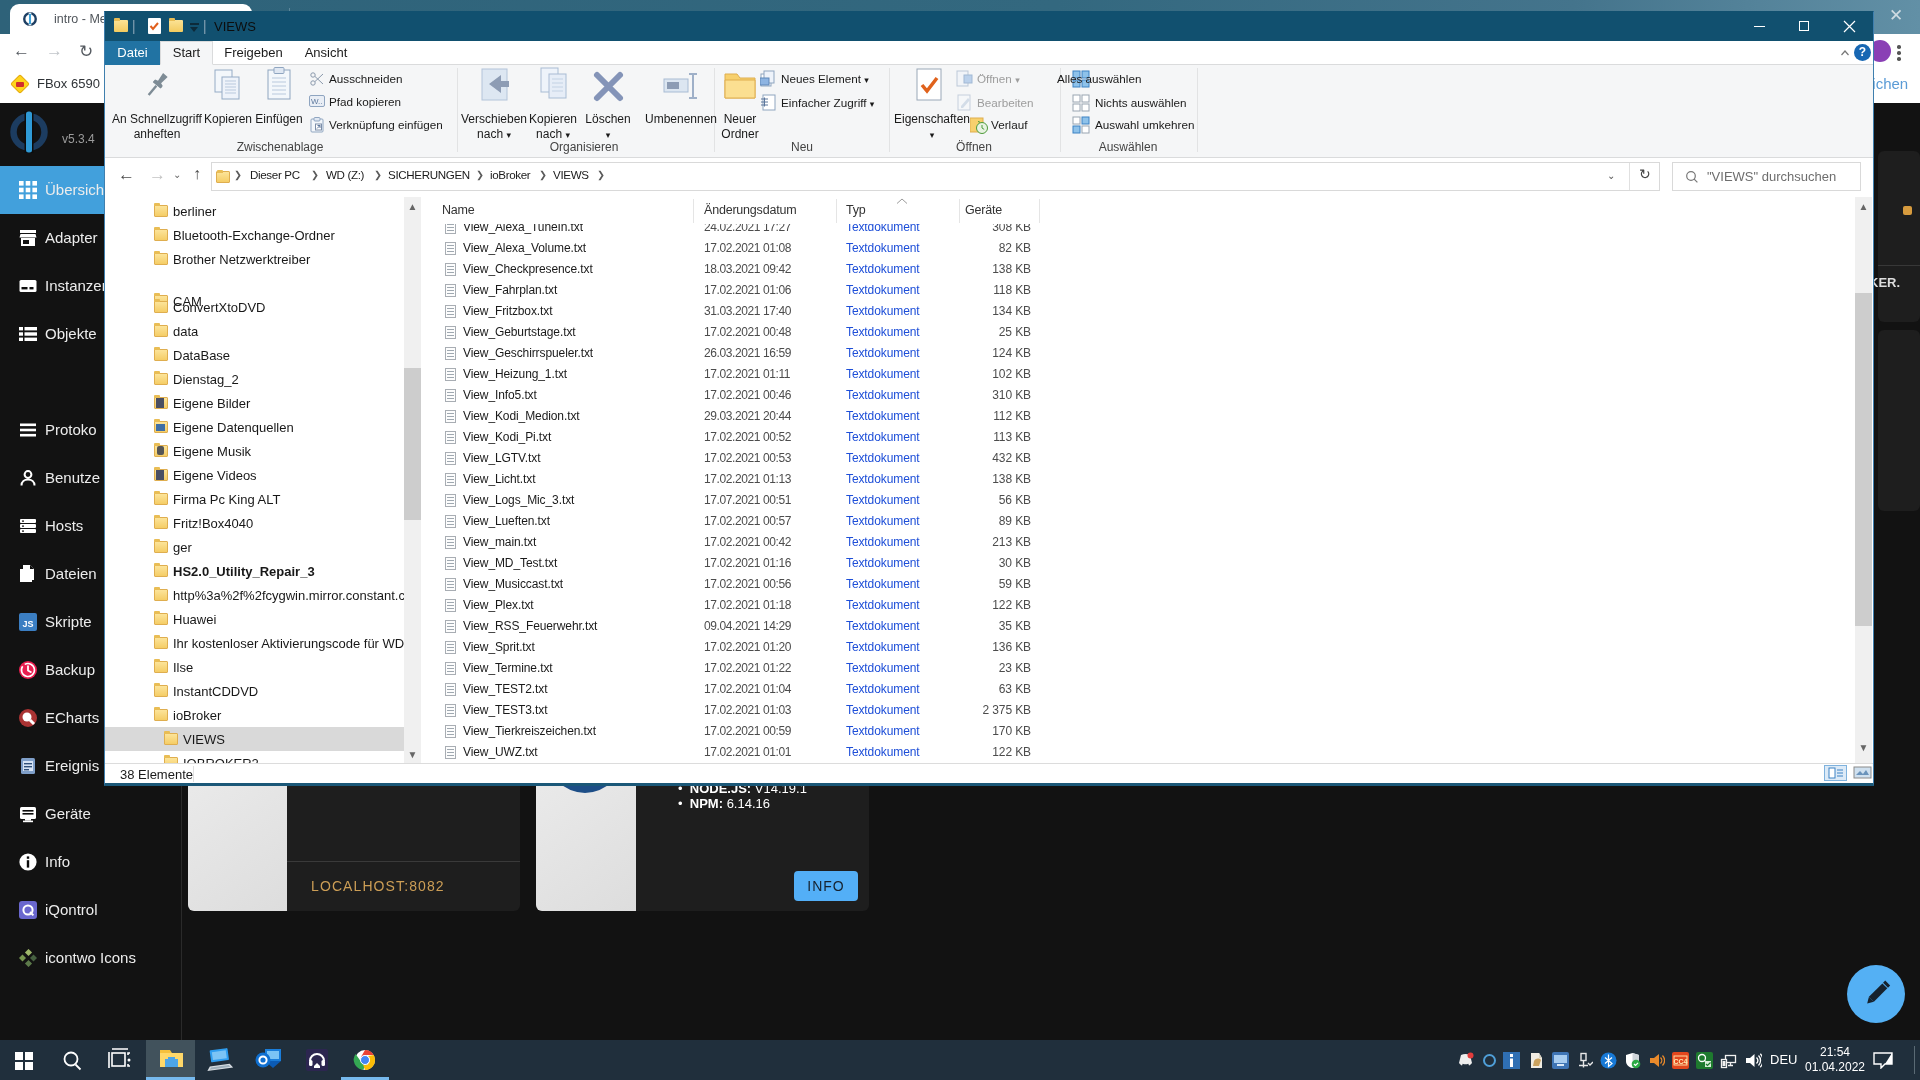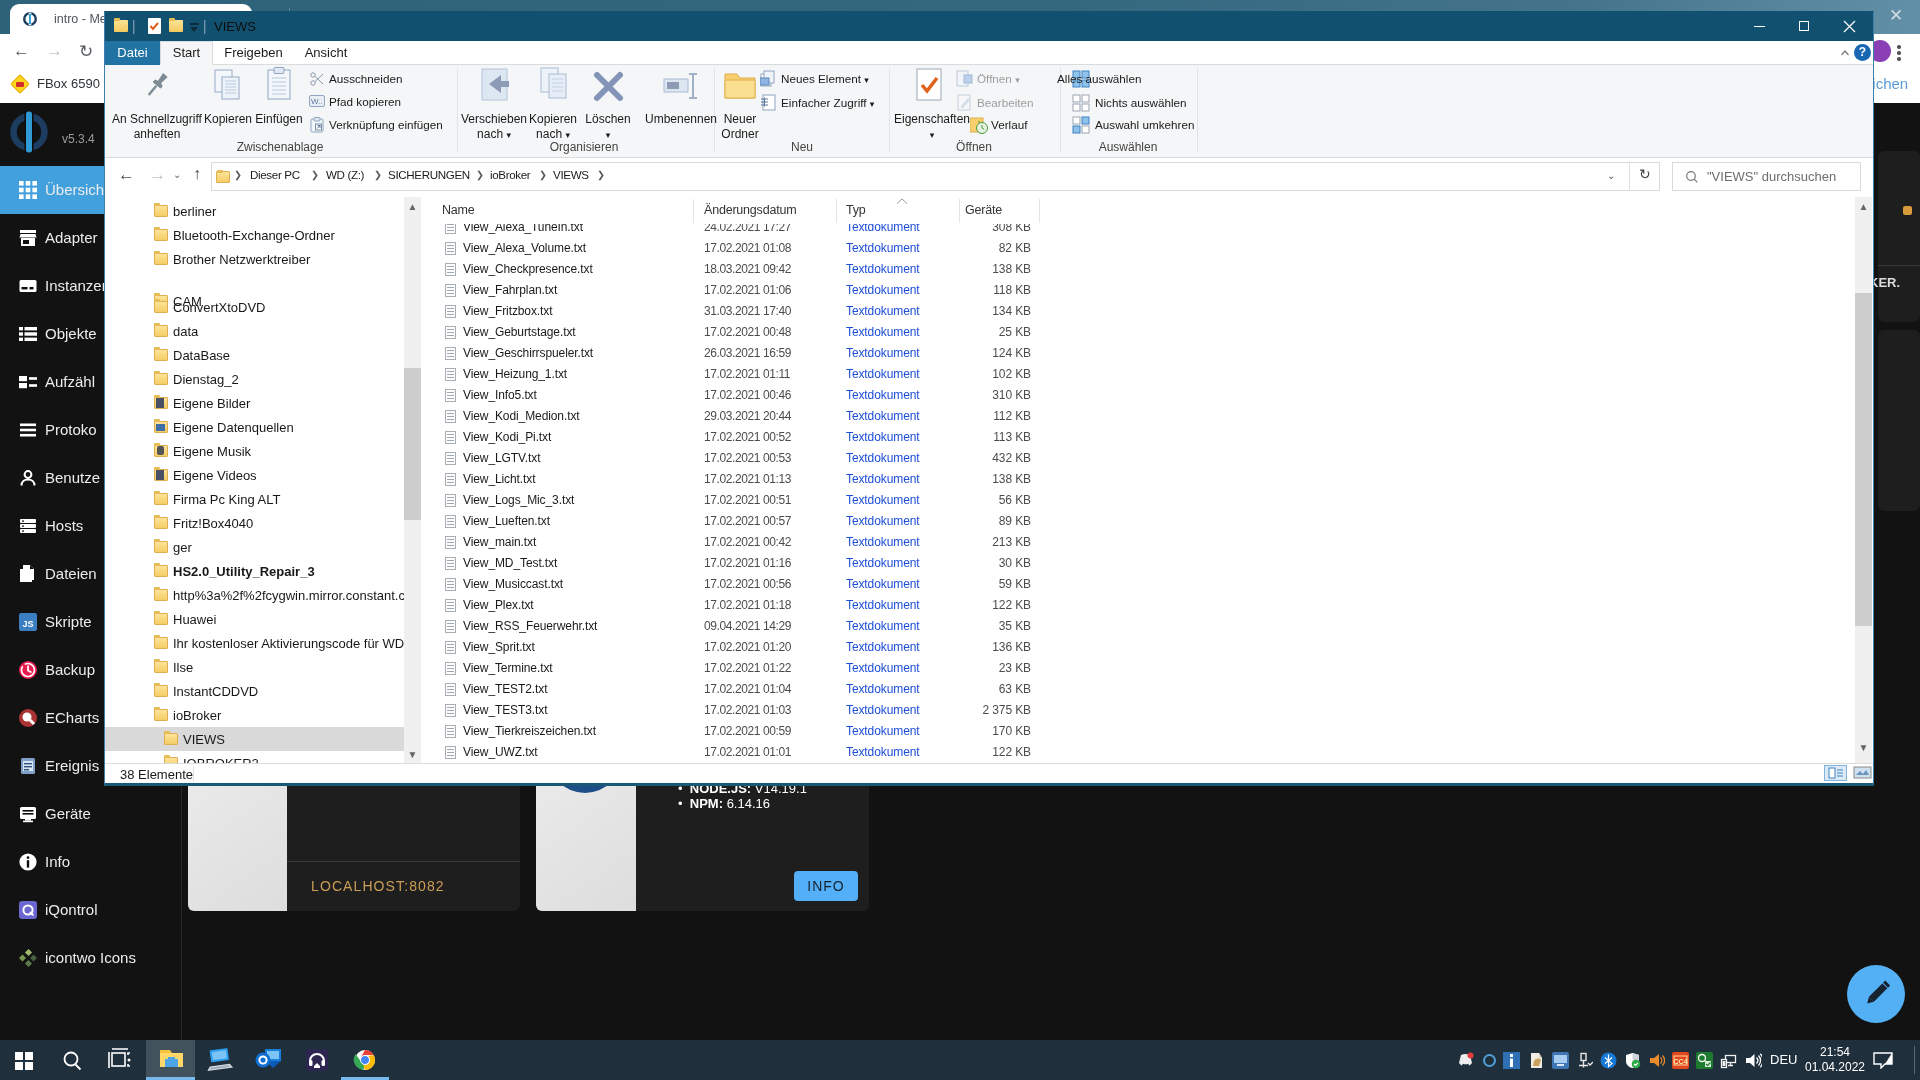--- a/index.html
+++ b/index.html
@@ -169,32 +169,20 @@
             <rect x="0" y="2" width="4" height="3.4"></rect>
             <rect x="5.5" y="2" width="12.5" height="3.4"></rect>
             <rect x="0" y="7.3" width="4" height="3.4"></rect>
             <rect x="5.5" y="7.3" width="12.5" height="3.4"></rect>
             <rect x="0" y="12.6" width="4" height="3.4"></rect>
             <rect x="5.5" y="12.6" width="12.5" height="3.4"></rect>
           </g>
         </svg>
         <div class="t">Objekte</div>
       </div>
-    <div class="mi" style="top:255px;">
-        <svg class="micon" viewBox="0 0 18 18">
-          <g fill="#fff">
-            <rect x="0" y="3" width="8" height="5.2"></rect>
-            <rect x="10" y="4.2" width="8" height="2.6"></rect>
-            <rect x="0" y="10" width="8" height="5.2" opacity="0"></rect>
-            <rect x="10" y="11.2" width="8" height="2.6"></rect>
-            <rect x="0" y="10" width="8" height="5.2"></rect>
-          </g>
-        </svg>
-        <div class="t">Aufzähl</div>
-      </div>
     <div class="mi" style="top:303px;">
         <svg class="micon" viewBox="0 0 18 18">
           <g fill="#fff">
             <rect x="1" y="2.5" width="16" height="2.6"></rect>
             <rect x="1" y="7.7" width="16" height="2.6"></rect>
             <rect x="1" y="12.9" width="16" height="2.6"></rect>
           </g>
         </svg>
         <div class="t">Protoko</div>
       </div>
@@ -735,21 +723,21 @@
       <div class="frow" style="top:272px;">
           <div class="doc"></div>
           <div class="nm">View_Licht.txt</div>
           <div class="dt">17.02.2021 01:13</div>
           <div class="tp">Textdokument</div>
           <div class="sz">138 KB</div>
         </div>
       <div class="frow" style="top:293px;">
           <div class="doc"></div>
           <div class="nm">View_Logs_Mic_3.txt</div>
-          <div class="dt">17.02.2021 00:51</div>
+          <div class="dt">17.07.2021 00:51</div>
           <div class="tp">Textdokument</div>
           <div class="sz">56 KB</div>
         </div>
       <div class="frow" style="top:314px;">
           <div class="doc"></div>
           <div class="nm">View_Lueften.txt</div>
           <div class="dt">17.02.2021 00:57</div>
           <div class="tp">Textdokument</div>
           <div class="sz">89 KB</div>
         </div>

